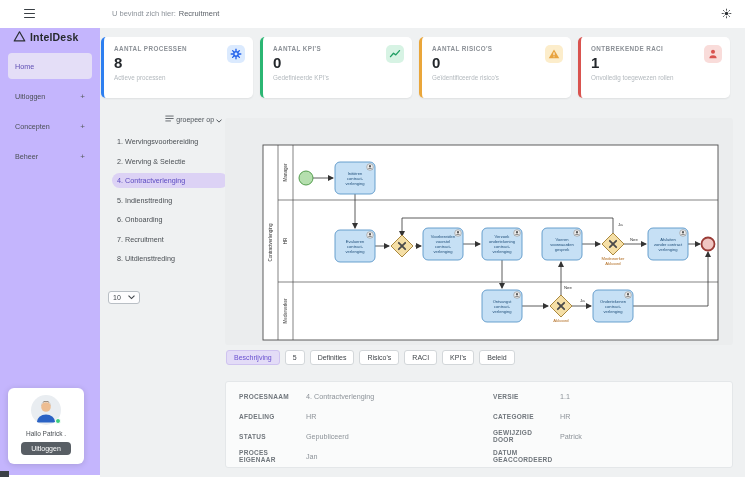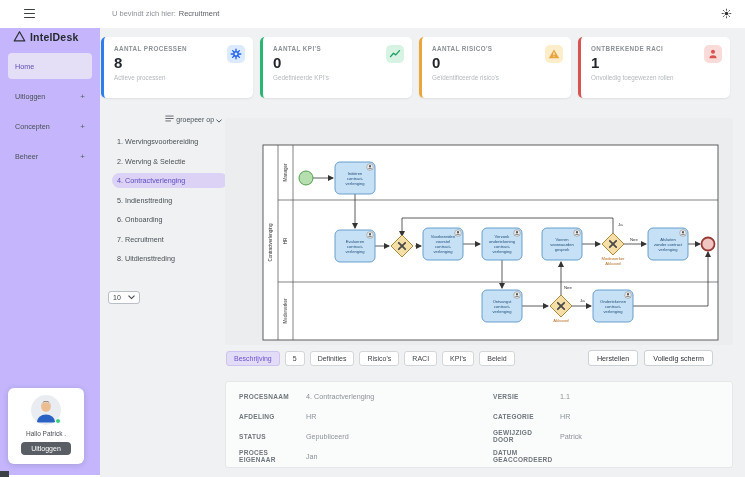--- a/index.html
+++ b/index.html
@@ -318,24 +318,20 @@
     <div class="tabs-row">
       <span id="tabs" style="display:flex;gap:5px">
           <button class="tab active">Beschrijving</button>
           <button class="tab">5</button>
           <button class="tab">Definities</button>
           <button class="tab">Risico's</button>
           <button class="tab">RACI</button>
           <button class="tab">KPI's</button>
           <button class="tab">Beleid</button>
         </span>
-      <span class="actions">
-        <button class="act-btn">Herstellen</button>
-        <button class="act-btn">Volledig scherm</button>
-      </span>
     </div>
 
     <div class="details">
       <div id="details-left">
           <div class="d-row">
             <div class="d-label">PROCESNAAM</div>
             <div class="d-value">4. Contractverlenging</div>
           </div>
           <div class="d-row">
             <div class="d-label">AFDELING</div>

